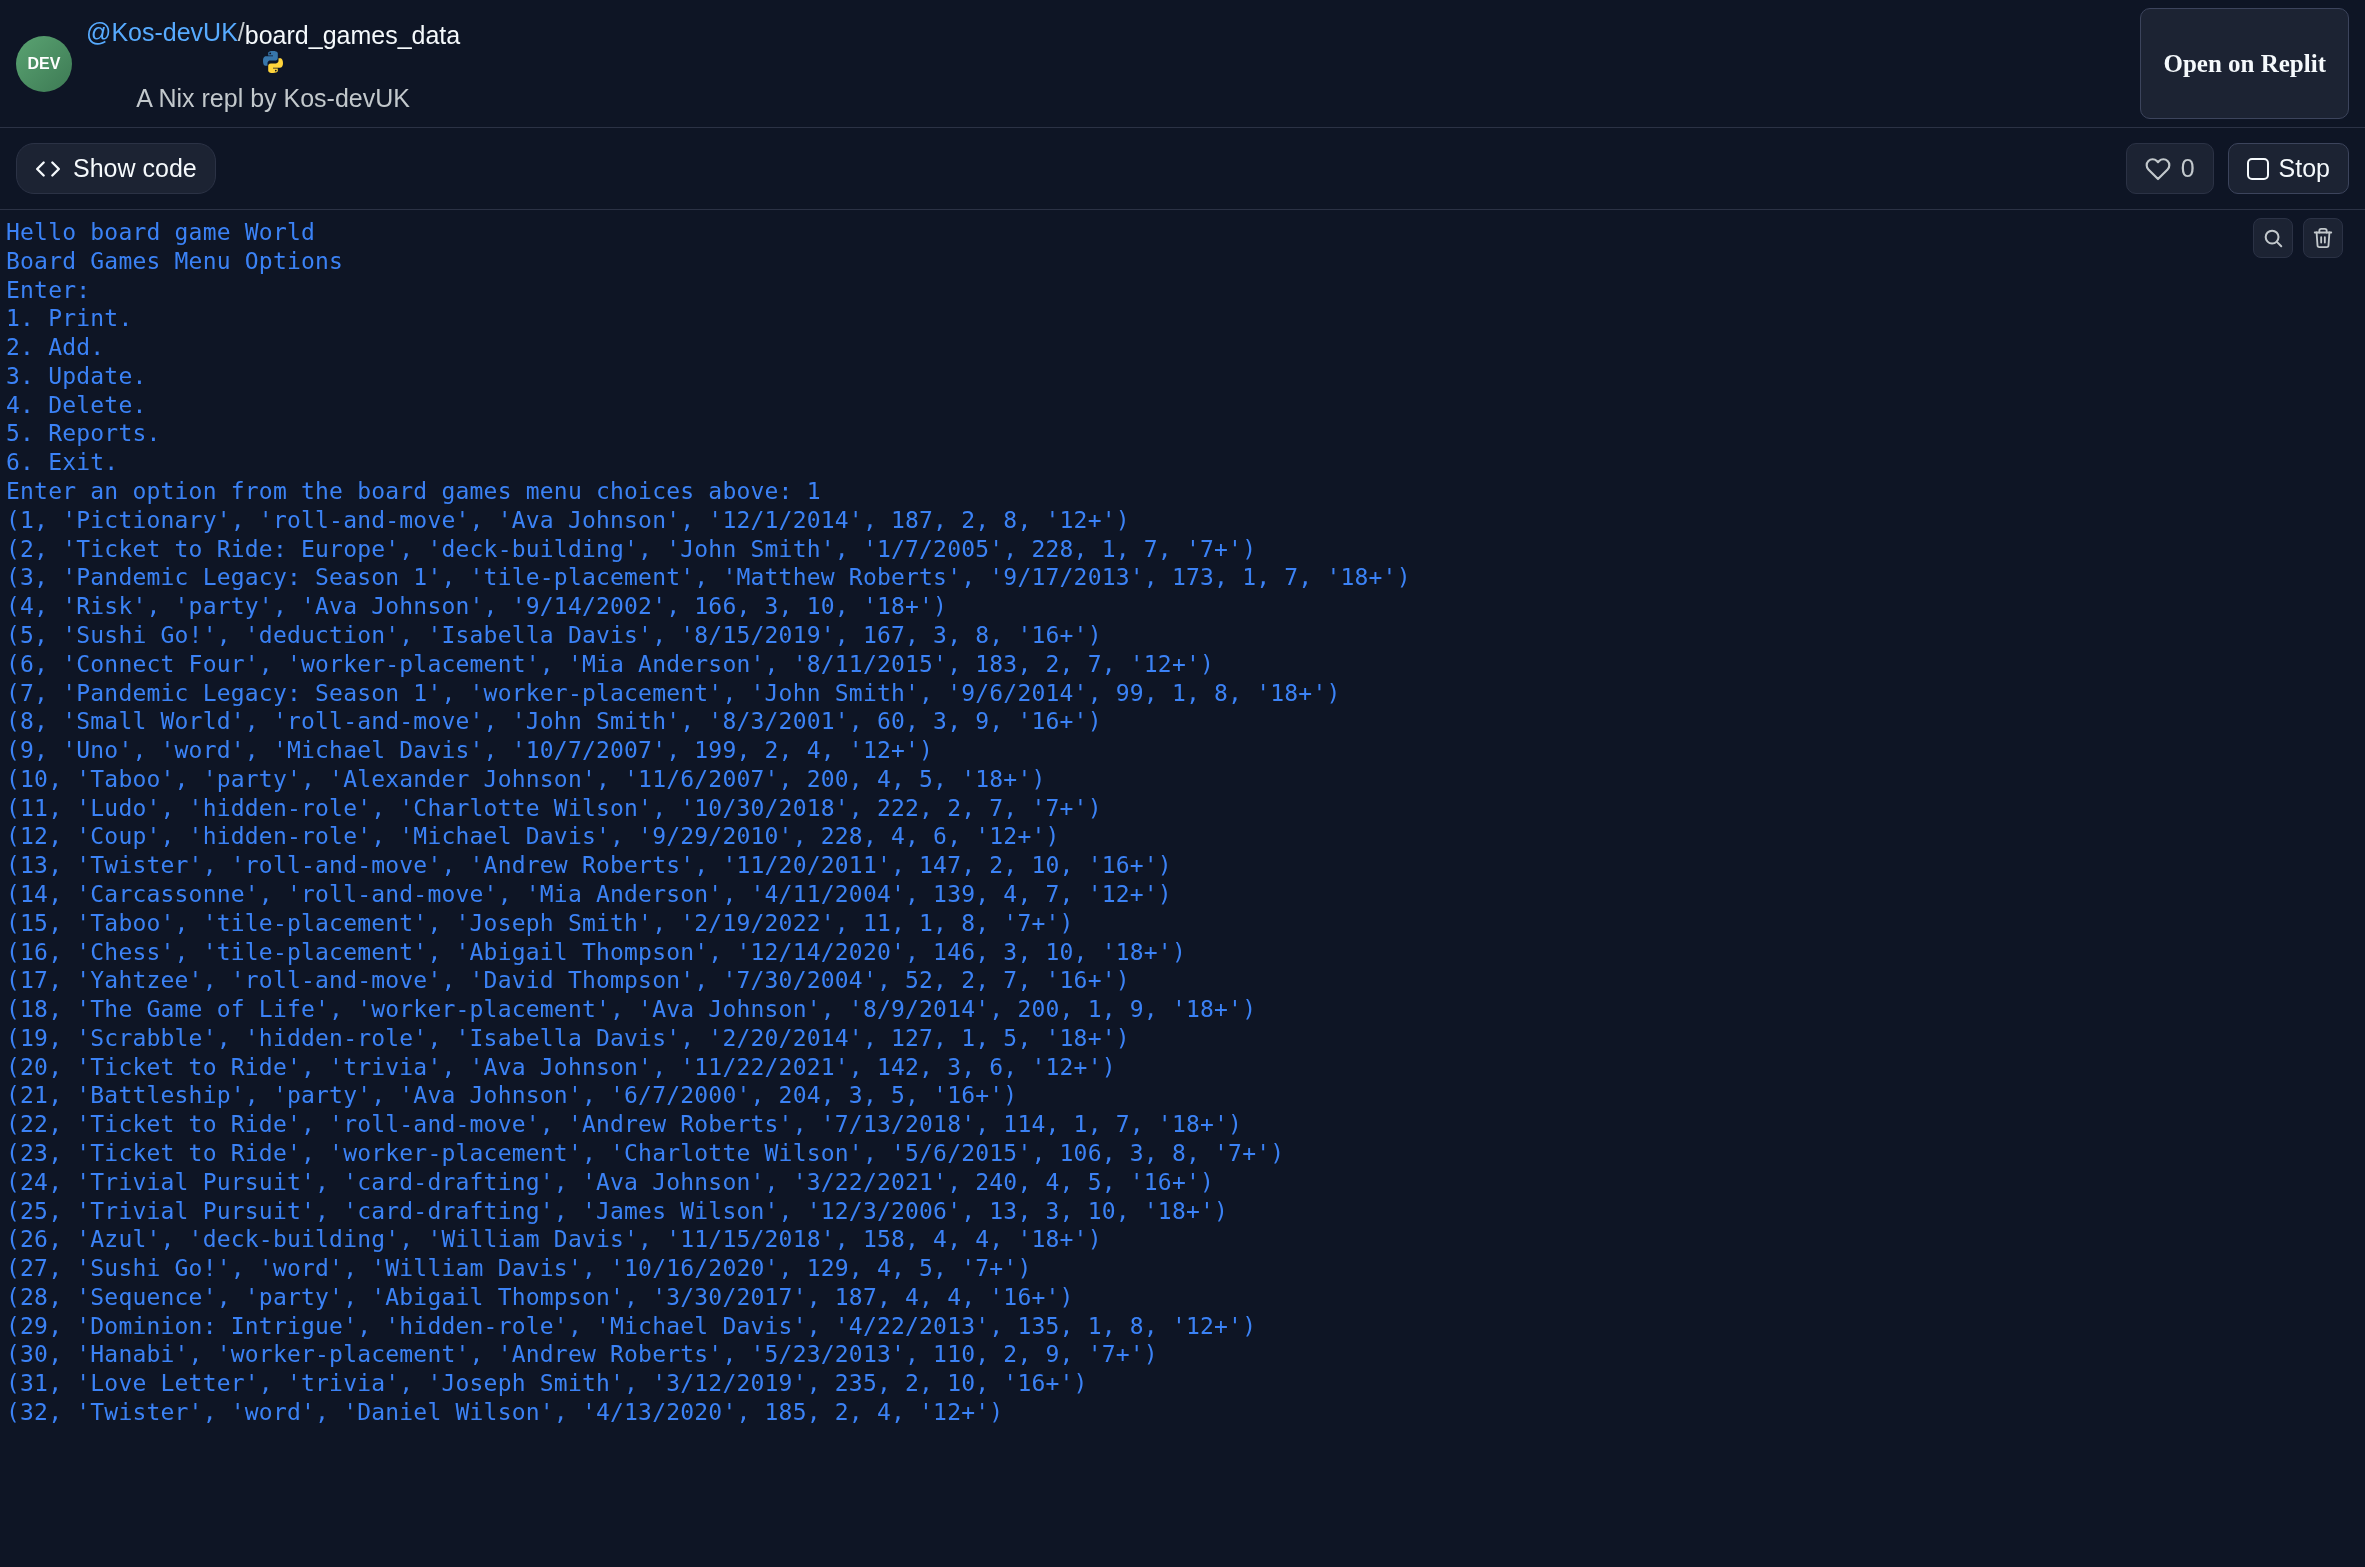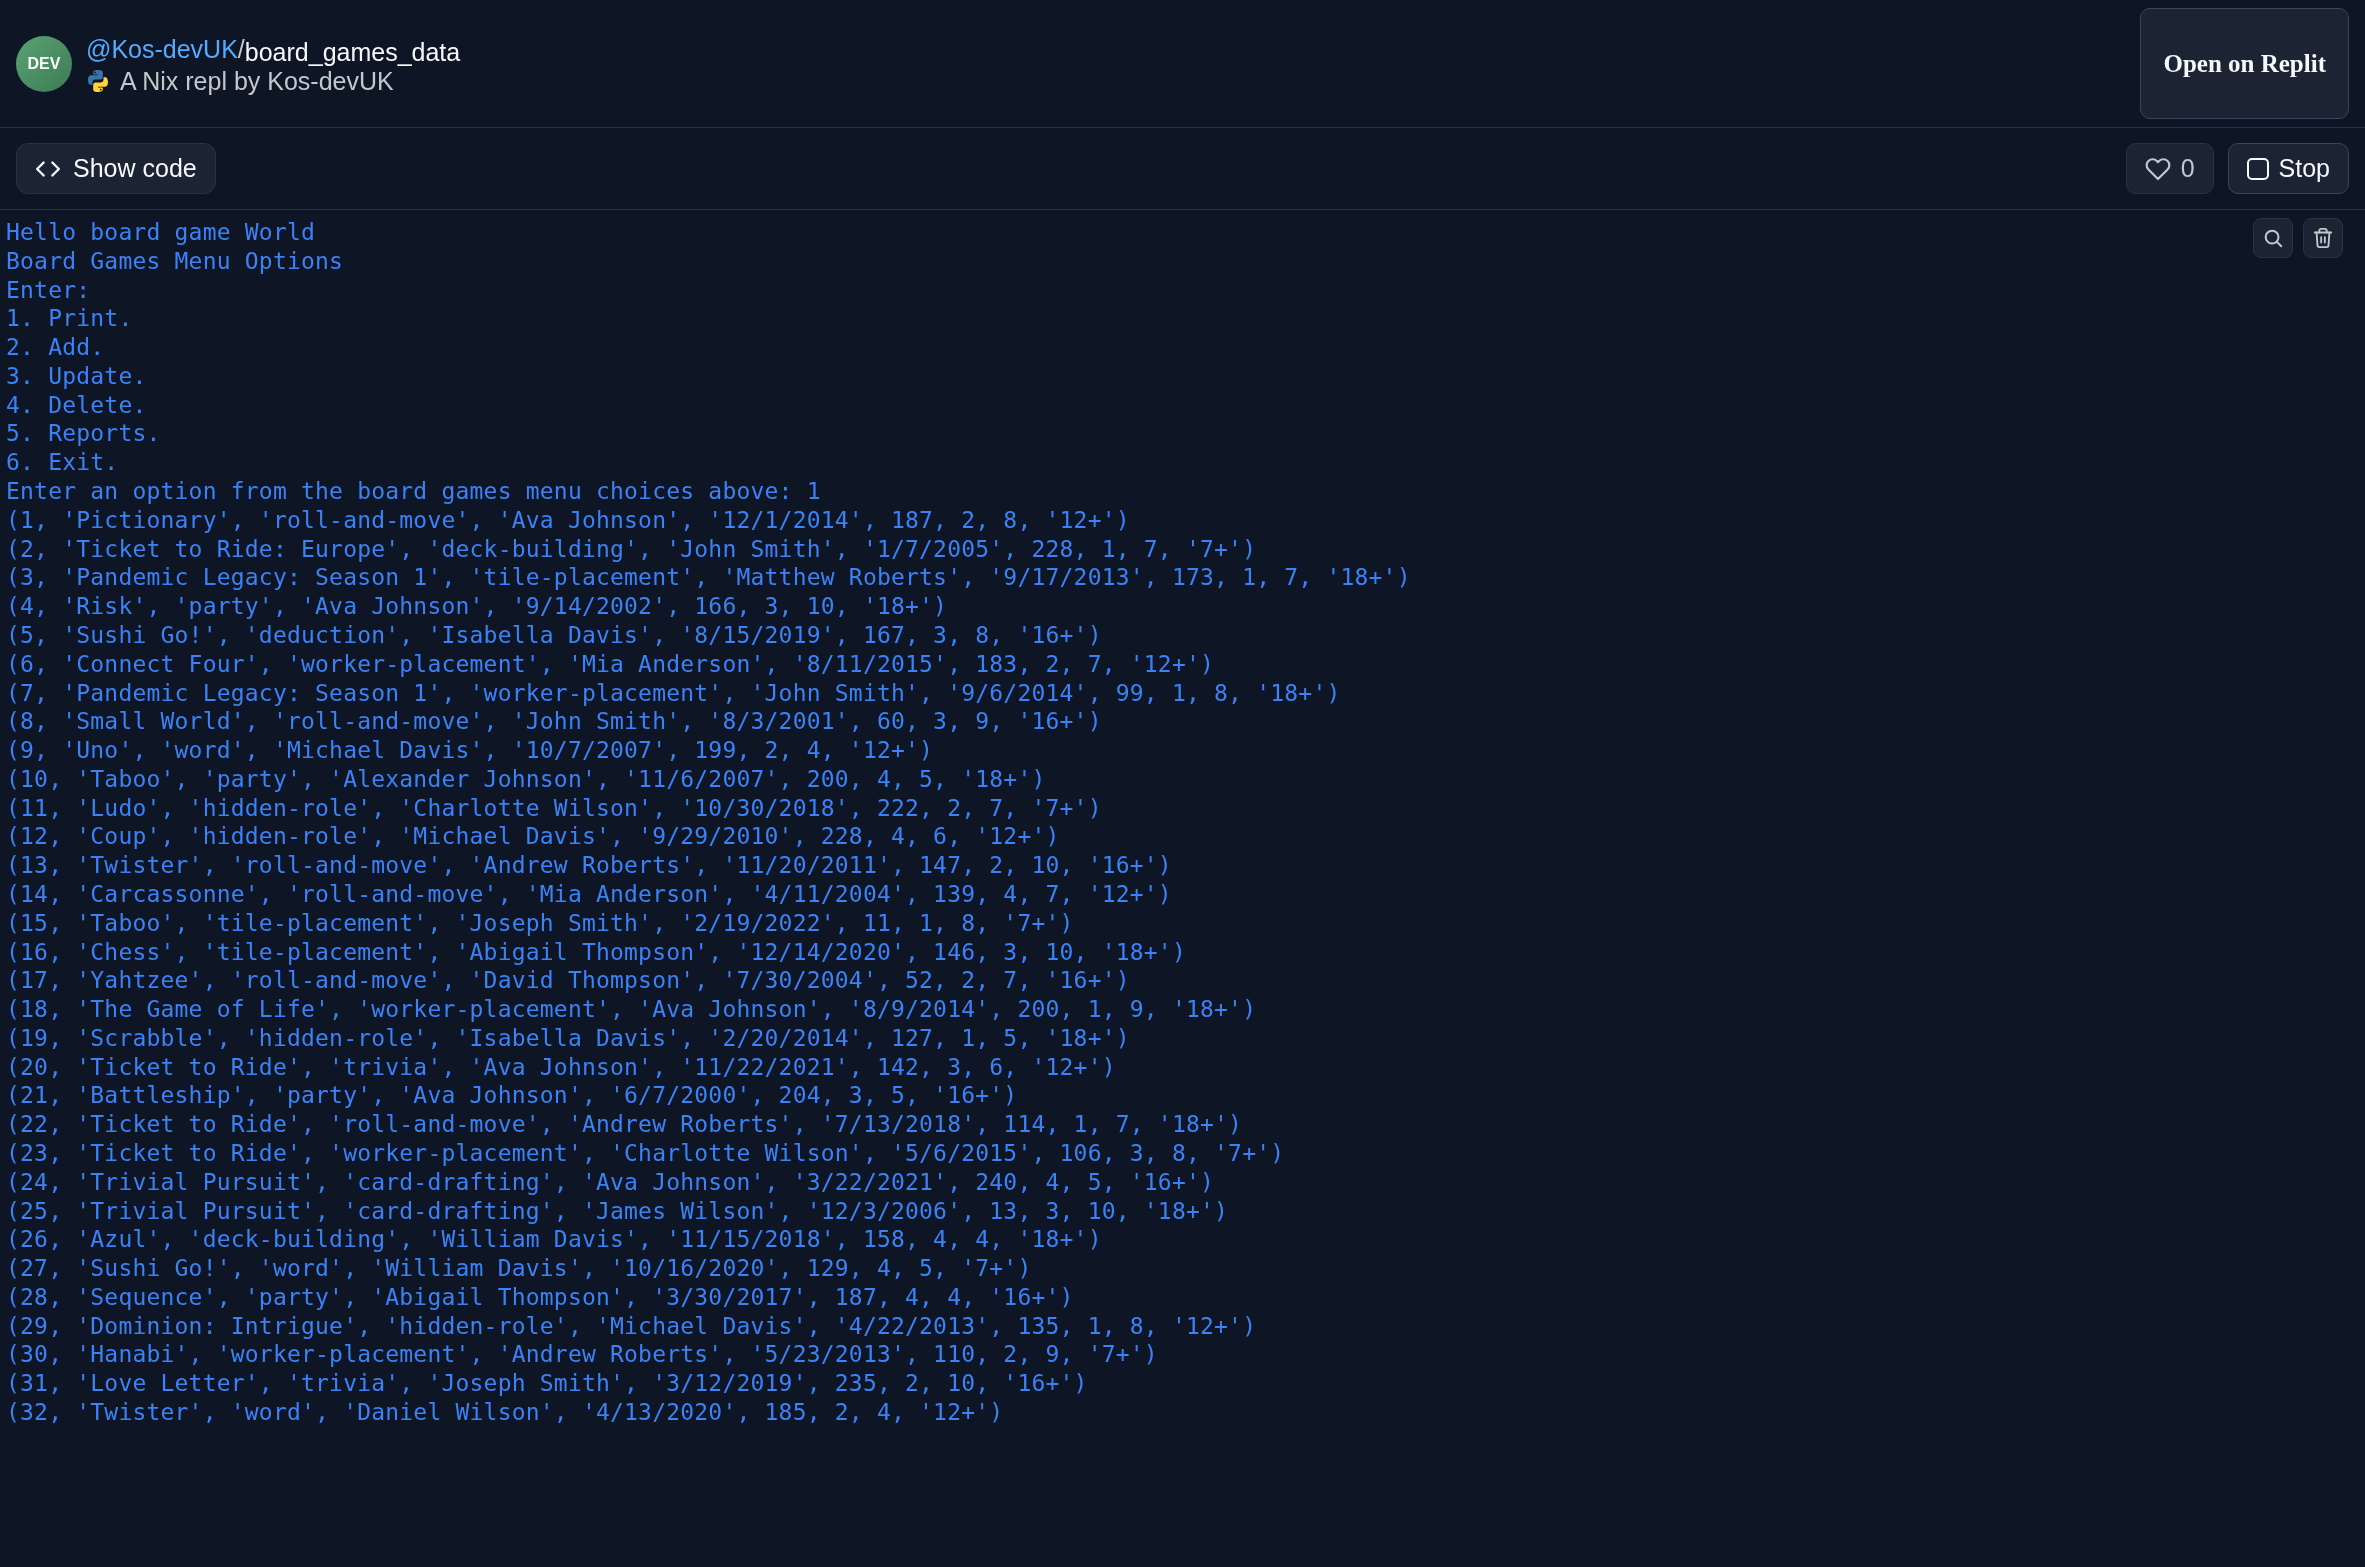--- a/index.html
+++ b/index.html
@@ -34,21 +34,21 @@
       justify-content: center;
       color: #fff;
       font-size: 16px;
       font-weight: bold;
     }
     .breadcrumb-row { display: flex; flex-direction: column; gap: 0; }
     .breadcrumb { display: flex; align-items: center; font-size: 25px; }
     .user-link { color: #57abff; text-decoration: none; }
     .slash { color: #c2c8cc; }
     .repo-name { color: #f5f9fc; margin-top: 6px; }
-    .subtitle-row { display: flex; align-items: center; gap: 10px; font-size: 25px; color: #c2c8cc; }
+    .subtitle-row { display: flex; align-items: center; gap: 10px; font-size: 25px; color: #c2c8cc; flex-direction: column; }
     .python-icon {
       width: 24px; height: 24px; display: inline-block;
     }
     .open-replit-btn {
       background: #1c2333;
       border: 1px solid #3c445c;
       color: #f5f9fc;
       padding: 12px 22px;
       border-radius: 10px;
       font-size: 25px;
@@ -66,21 +66,21 @@
     }
     .toolbar-left, .toolbar-right { display: flex; align-items: center; gap: 14px; }
     .show-code-btn {
       display: flex;
       align-items: center;
       gap: 12px;
       background: #1c2333;
       border: 1px solid #2b3245;
       color: #f5f9fc;
       padding: 10px 18px;
-      border-radius: 12px;
+      border-radius: 18px;
       font-size: 25px;
       cursor: pointer;
     }
     .like-btn {
       display: flex;
       align-items: center;
       gap: 10px;
       background: #1c2333;
       border: 1px solid #2b3245;
       color: #c2c8cc;

